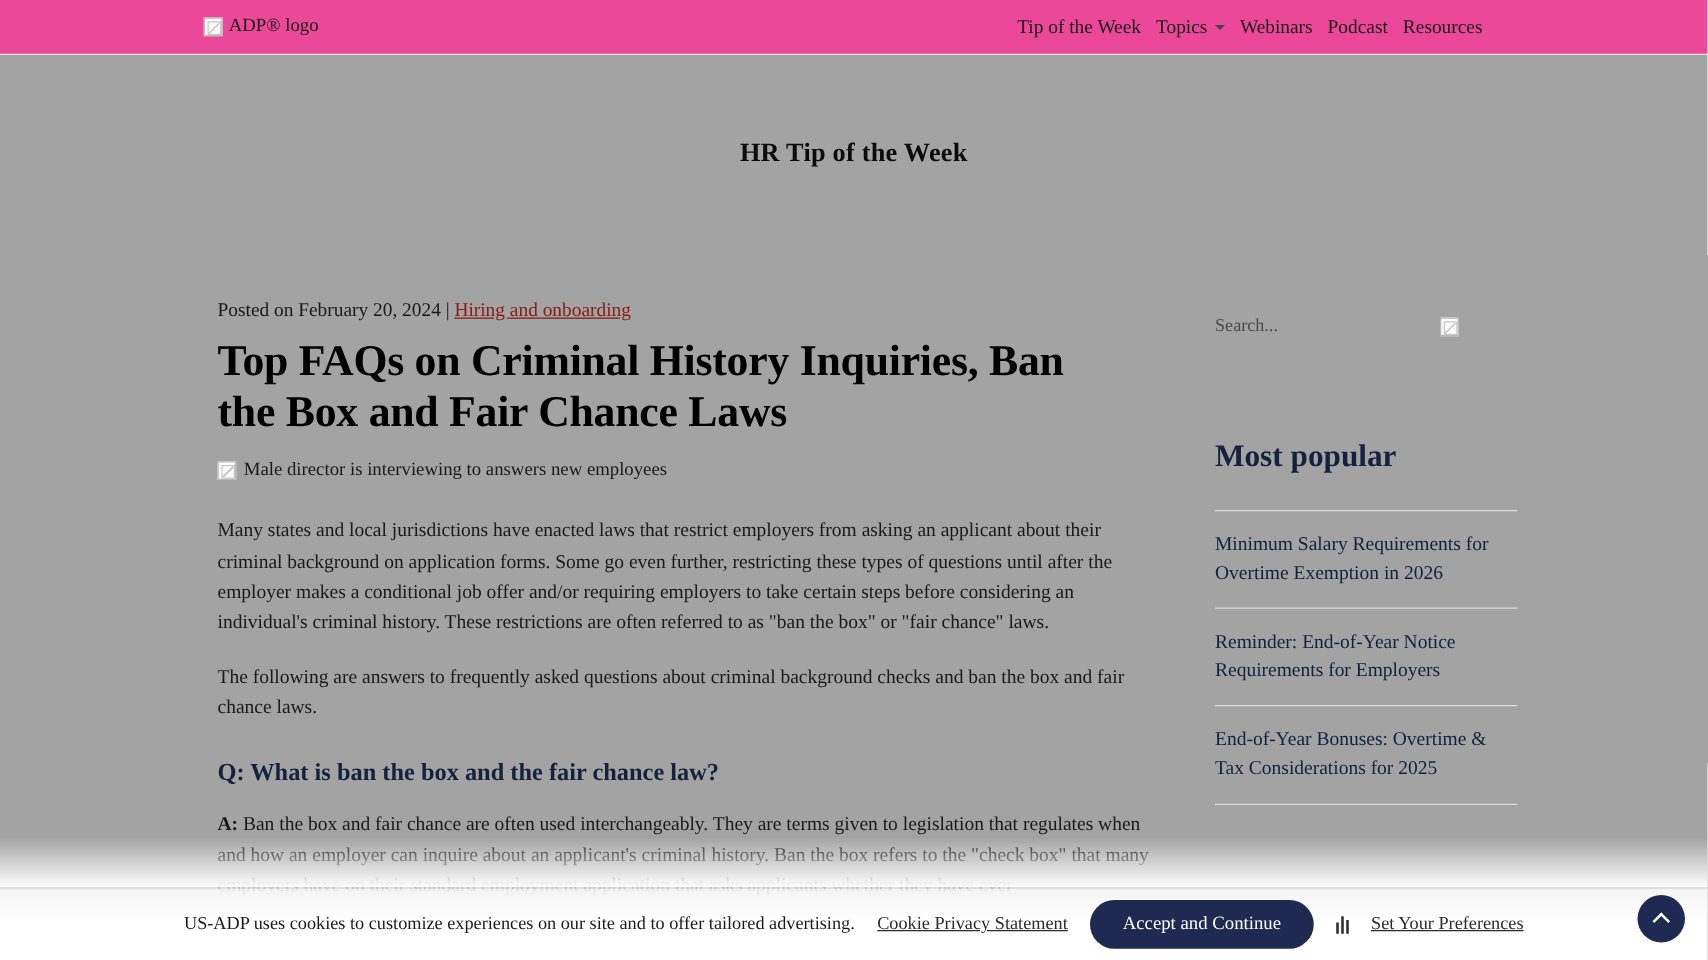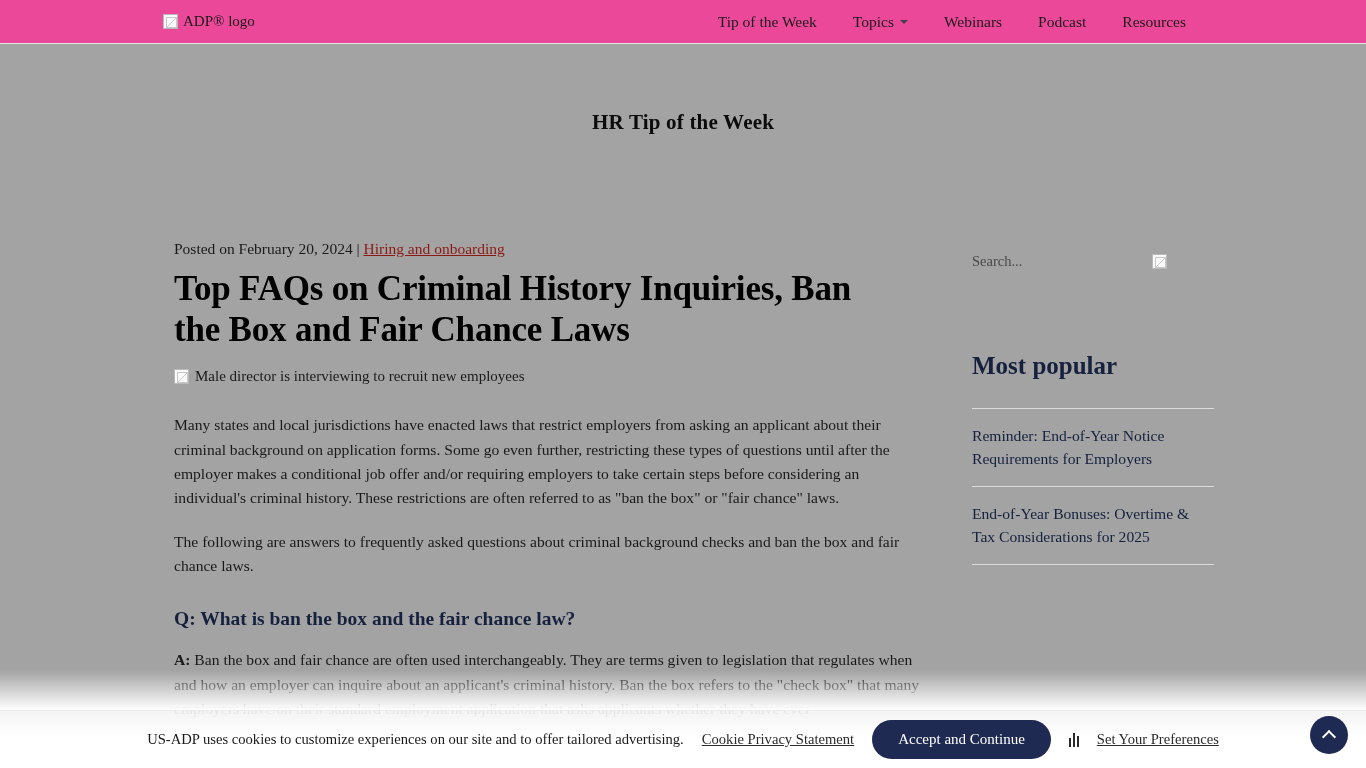--- a/index.html
+++ b/index.html
@@ -50,21 +50,21 @@
     background:
       linear-gradient(135deg, transparent 45%, #c9c9c9 45%, #c9c9c9 55%, transparent 55%);
   }
   .main-nav {
     position: absolute;
     right: 180px;
     top: 0;
     height: 44px;
     display: flex;
     align-items: center;
-    gap: 36px;
+    gap: 12px;
   }
   .nav-link {
     font-family: "Liberation Serif", serif;
     font-size: 15.5px;
     color: #1a1a1a;
     text-decoration: none;
     white-space: nowrap;
     cursor: pointer;
   }
   .nav-link.has-caret { padding-right: 14px; position: relative; }
@@ -309,21 +309,21 @@
       <p class="meta-line">
         <span>Posted on February 20, 2024</span>
         <span>|</span>
         <a class="meta-link">Hiring and onboarding</a>
       </p>
 
       <h1 class="headline">Top FAQs on Criminal History Inquiries, Ban the Box and Fair Chance Laws</h1>
 
       <div class="hero-img">
         <span class="broken-img"></span>
-        <span>Male director is interviewing to recruit new employees</span>
+        <span>Male director is interviewing to answers new employees</span>
       </div>
 
       <p class="body-text">Many states and local jurisdictions have enacted laws that restrict employers from asking an applicant about their criminal background on application forms. Some go even further, restricting these types of questions until after the employer makes a conditional job offer and/or requiring employers to take certain steps before considering an individual's criminal history. These restrictions are often referred to as "ban the box" or "fair chance" laws.</p>
       <p class="body-text">The following are answers to frequently asked questions about criminal background checks and ban the box and fair chance laws.</p>
 
       <h2 class="q-heading">Q: What is ban the box and the fair chance law?</h2>
 
       <p class="body-text">
         <span class="answer-lead">A:</span><span> Ban the box and fair chance are often used interchangeably. They are terms given to legislation that regulates when and how an employer can inquire about an applicant's criminal history. Ban the box refers to the "check box" that many employers have on their standard employment application that asks applicants whether they have ever</span>
       </p>
@@ -331,20 +331,21 @@
 
     <aside class="sidebar">
       <div class="search-row">
         <input class="search-input" type="text" placeholder="Search..." style="">
         <span class="broken-img"></span>
       </div>
 
       <h2 class="sidebar-title">Most popular</h2>
 
       <div class="popular-list">
+        <div class="popular-item">Minimum Salary Requirements for Overtime Exemption in 2026</div>
         <div class="popular-item">Reminder: End-of-Year Notice Requirements for Employers</div>
         <div class="popular-item">End-of-Year Bonuses: Overtime &amp; Tax Considerations for 2025</div>
       </div>
     </aside>
 
   </div>
 
   <div class="fade-bottom"></div>
 
   <div class="cookie-bar">

